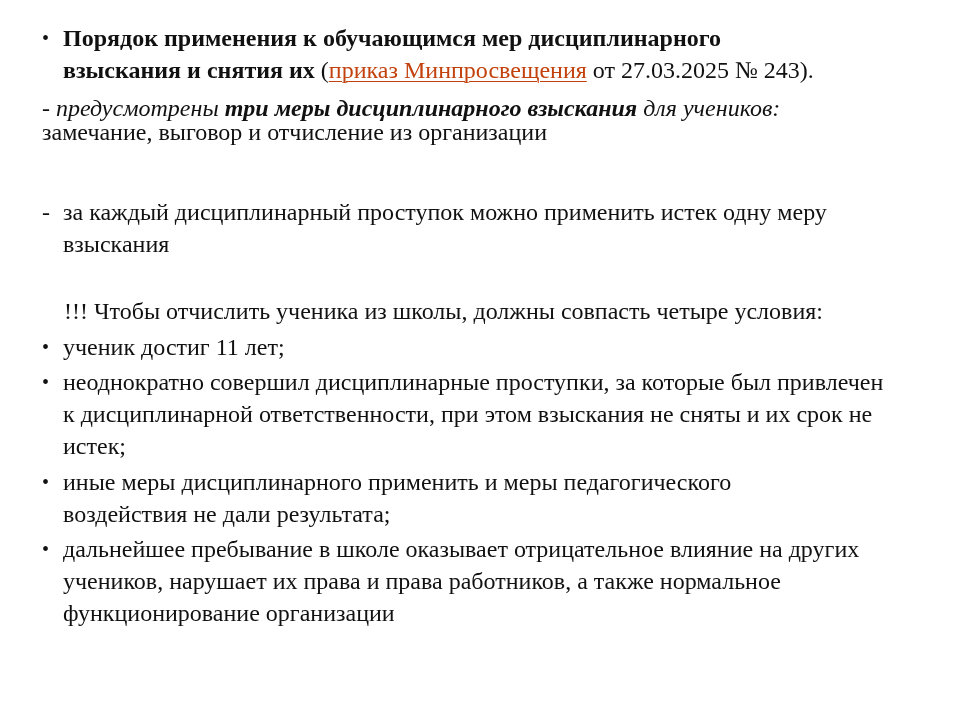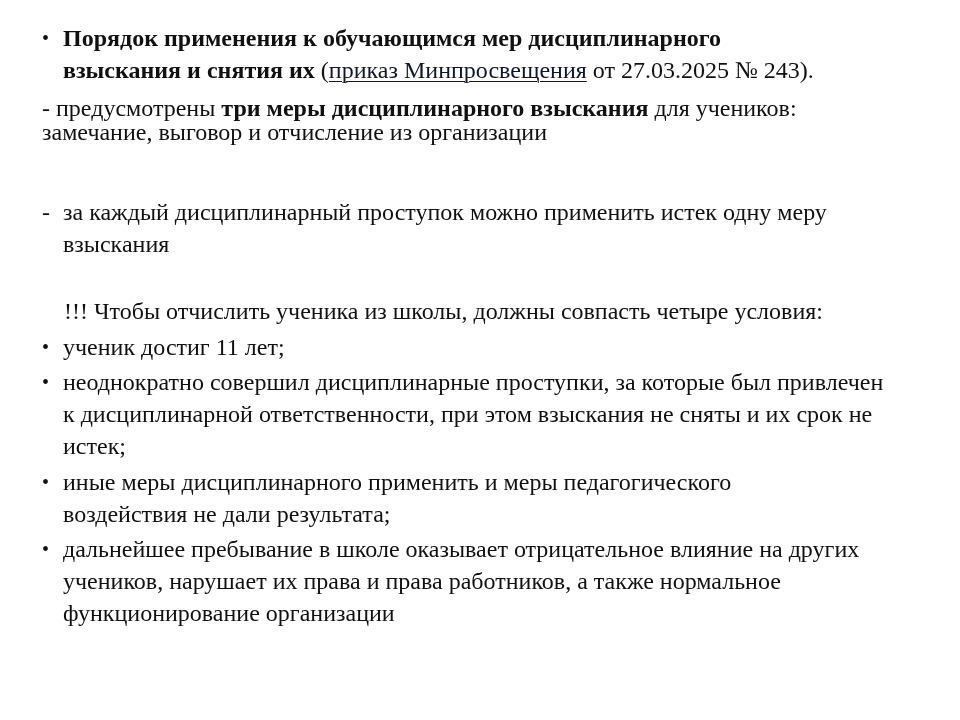--- a/index.html
+++ b/index.html
@@ -30,21 +30,21 @@
       text-align: left;
     }
     .marker.dot {
       font-size: 20px;
     }
     .text {
       margin-left: 21px;
     }
     .bold { font-weight: bold; margin-top: 47px; }
     .link {
-      color: #0f172a;
+      color: #c2410c;
       text-decoration: underline;
       text-underline-offset: 3px;
       text-decoration-thickness: 1px;
     }
     .ul {
       text-underline-offset: 3px;
       text-decoration-thickness: 1px;
     }
     .plain-line {
       position: absolute;
@@ -56,21 +56,21 @@
 </head>
 <body>
 
 <div class="bullet-row" style="top: 22px; width: 800px;">
   <span class="marker dot">•</span>
   <div class="text">
     <span class="bold">Порядок применения к обучающимся мер дисциплинарного взыскания и снятия их</span><span> (</span><span class="link">приказ Минпросвещения</span><span class="ul"> от 27.03.2025 № 243</span><span>).</span>
   </div>
 </div>
 
-<div class="plain-line" style="top: 92px;">
+<div class="plain-line" style="top: 92px; font-style: italic;">
   <span>- предусмотрены </span><span class="bold">три меры дисциплинарного взыскания</span><span> для учеников:</span>
 </div>
 
 <div class="plain-line" style="top: 116px;">
   <span class="ul">замечание, выговор и отчисление </span><span>из организации</span>
 </div>
 
 <div class="bullet-row" style="top: 196px; width: 860px;">
   <span class="marker">-</span>
   <div class="text">за каждый дисциплинарный проступок можно применить истек одну меру взыскания</div>

